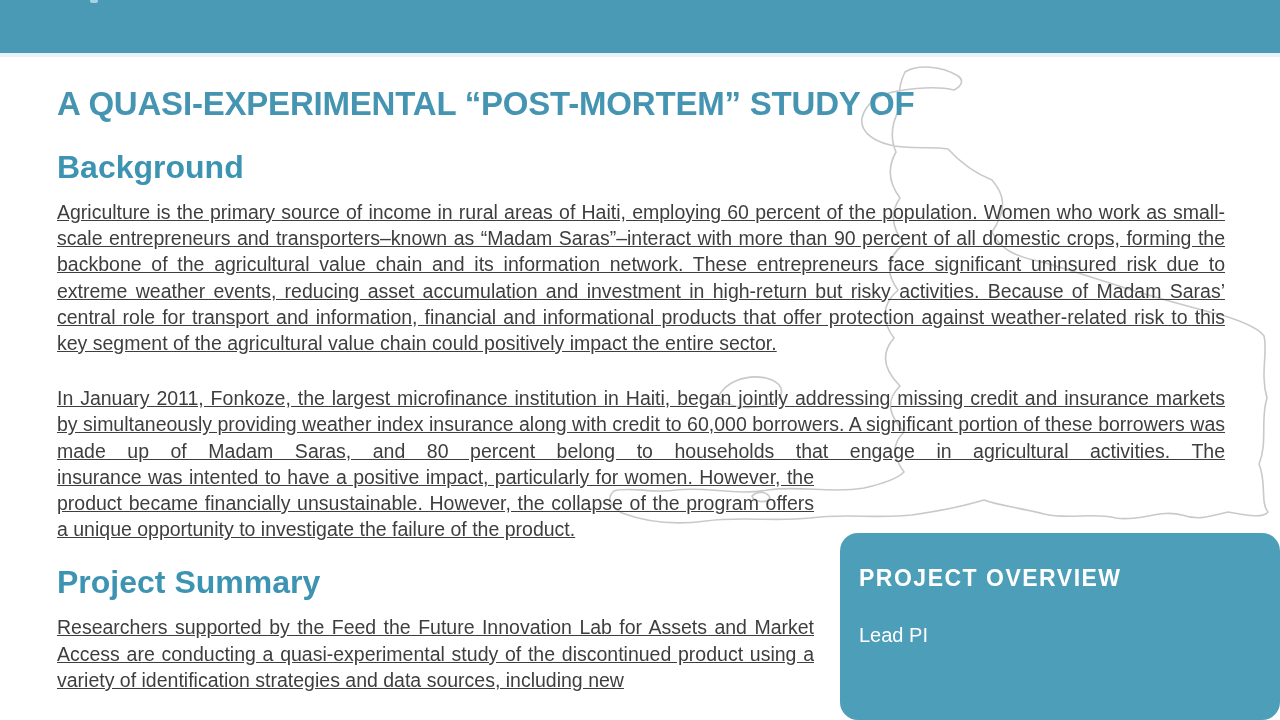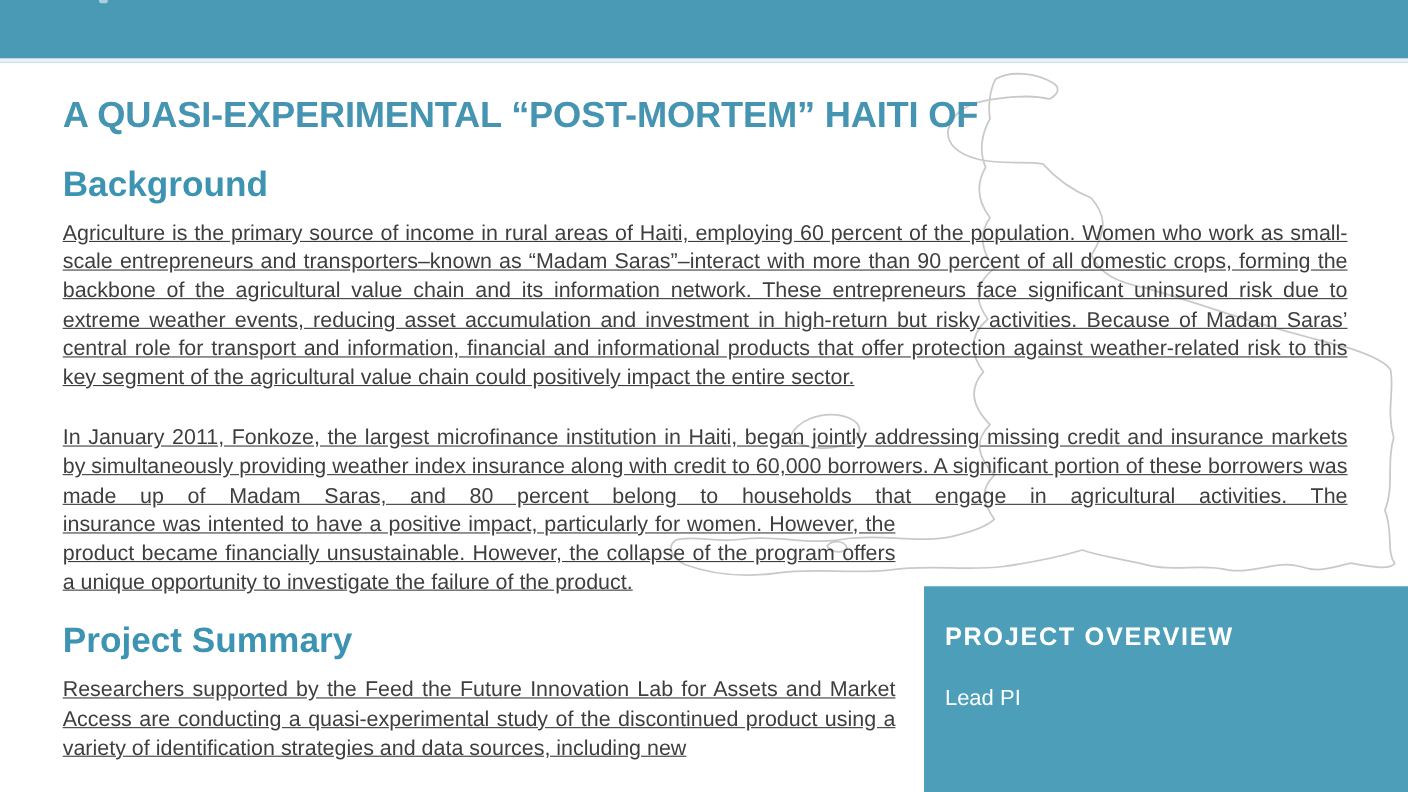--- a/index.html
+++ b/index.html
@@ -65,20 +65,21 @@
     text-align-last: justify;
   }
   .para-narrow { width: 757px; margin-top: 0; }
   .para-summary { width: 757px; }
 
   .overview-box {
     position: absolute; left: 840px; top: 533px; width: 440px; height: 187px;
     background: var(--overview-bg); z-index: 3;
     padding: 32px 20px 0 19px;
     color: var(--overview-text);
+    border-radius: 18px;
   }
   .overview-title {
     font-size: 23px; font-weight: bold; letter-spacing: 1.5px;
   }
   .overview-lead-label {
     margin-top: 32px; font-size: 20px; font-weight: normal;
   }
   .overview-lead-value {
     margin-top: 3px; font-size: 20px; font-weight: normal;
   }
@@ -95,21 +96,21 @@
   <div class="map-wrap">
     <svg viewBox="0 0 720 480">
       <path d="M345,12 C358,4 382,6 398,16 C404,20 402,26 394,30 C378,26 356,28 338,31 C320,34 306,42 302,58 C300,70 310,80 330,85 C350,90 372,86 388,89 C398,100 412,112 432,120 C444,134 448,148 432,172 C440,188 452,196 482,202 C510,210 540,220 568,229 C600,239 635,248 668,257 C686,263 700,270 704,276 C708,292 700,314 707,338 C700,360 708,382 699,404 C707,424 700,442 708,452 C704,458 690,456 668,452 C650,456 640,461 622,455 C600,449 580,462 556,458 C532,452 508,460 484,454 C462,448 440,446 424,440 C404,446 380,451 352,455 C318,459 284,453 250,458 C214,462 180,456 146,461 C116,465 86,462 62,453 C50,446 46,438 54,431 C70,426 92,434 116,430 C146,426 176,436 208,430 C240,425 272,434 304,428 C322,424 338,418 344,412 C334,398 330,386 344,372 C330,356 324,342 340,326 C324,310 320,294 334,278 C322,262 320,246 338,230 C326,214 326,198 344,184 C332,168 330,152 340,138 C328,122 328,106 336,92 C330,78 332,62 340,48 C338,36 340,22 345,12 Z"></path>
       <path d="M158,338 C164,322 186,314 206,318 C222,322 226,332 216,341 C200,350 172,350 158,338 Z"></path>
       <path d="M192,436 C198,430 208,432 210,438 C206,444 194,442 192,436 Z"></path>
     </svg>
   </div>
 
   <div class="content">
     <div class="page-title">
-      <div>A QUASI-EXPERIMENTAL “POST-MORTEM” HAITI OF</div>
+      <div>A QUASI-EXPERIMENTAL “POST-MORTEM” STUDY OF</div>
     </div>
 
     <div class="section-heading background">Background</div>
 
     <p class="body-para">Agriculture is the primary source of income in rural areas of Haiti, employing 60 percent of the population. Women who work as small-scale entrepreneurs and transporters–known as “Madam Saras”–interact with more than 90 percent of all domestic crops, forming the backbone of the agricultural value chain and its information network. These entrepreneurs face significant uninsured risk due to extreme weather events, reducing asset accumulation and investment in high-return but risky activities. Because of Madam Saras’ central role for transport and information, financial and informational products that offer protection against weather-related risk to this key segment of the agricultural value chain could positively impact the entire sector.</p>
 
     <p class="body-para para-wide-cont">In January 2011, Fonkoze, the largest microfinance institution in Haiti, began jointly addressing missing credit and insurance markets by simultaneously providing weather index insurance along with credit to 60,000 borrowers. A significant portion of these borrowers was made up of Madam Saras, and 80 percent belong to households that engage in agricultural activities. The</p>
     <p class="body-para para-narrow">insurance was intented to have a positive impact, particularly for women. However, the product became financially unsustainable. However, the collapse of the program offers a unique opportunity to investigate the failure of the product.</p>
 
     <div class="section-heading summary">Project Summary</div>

